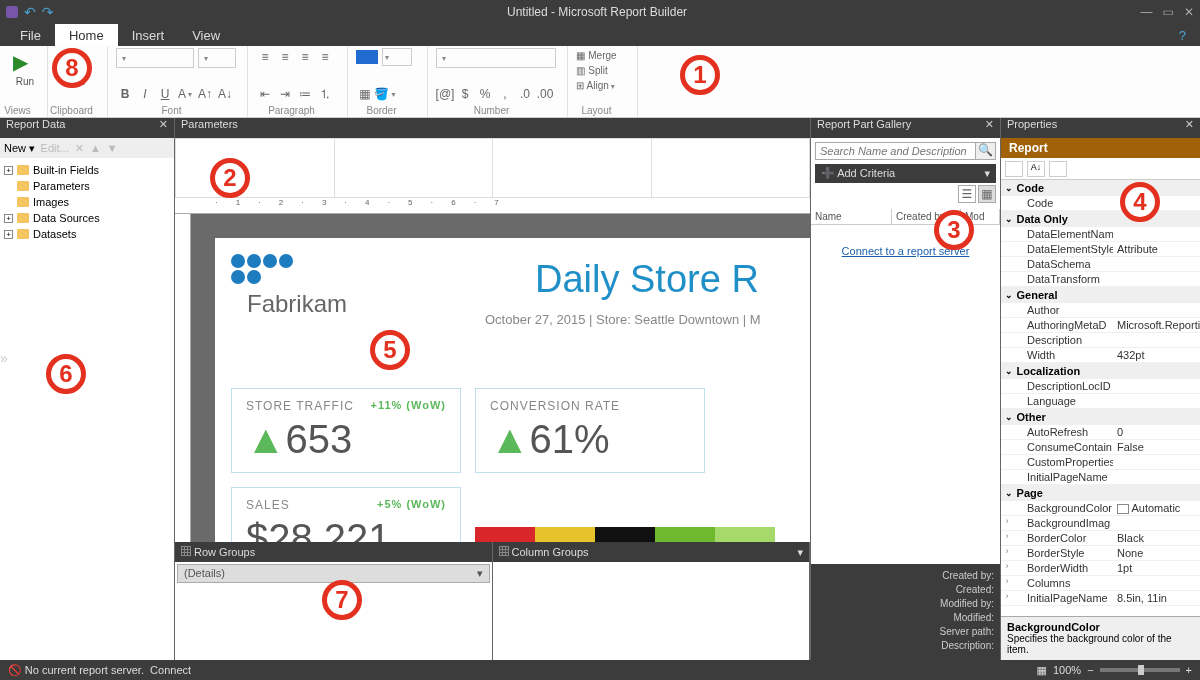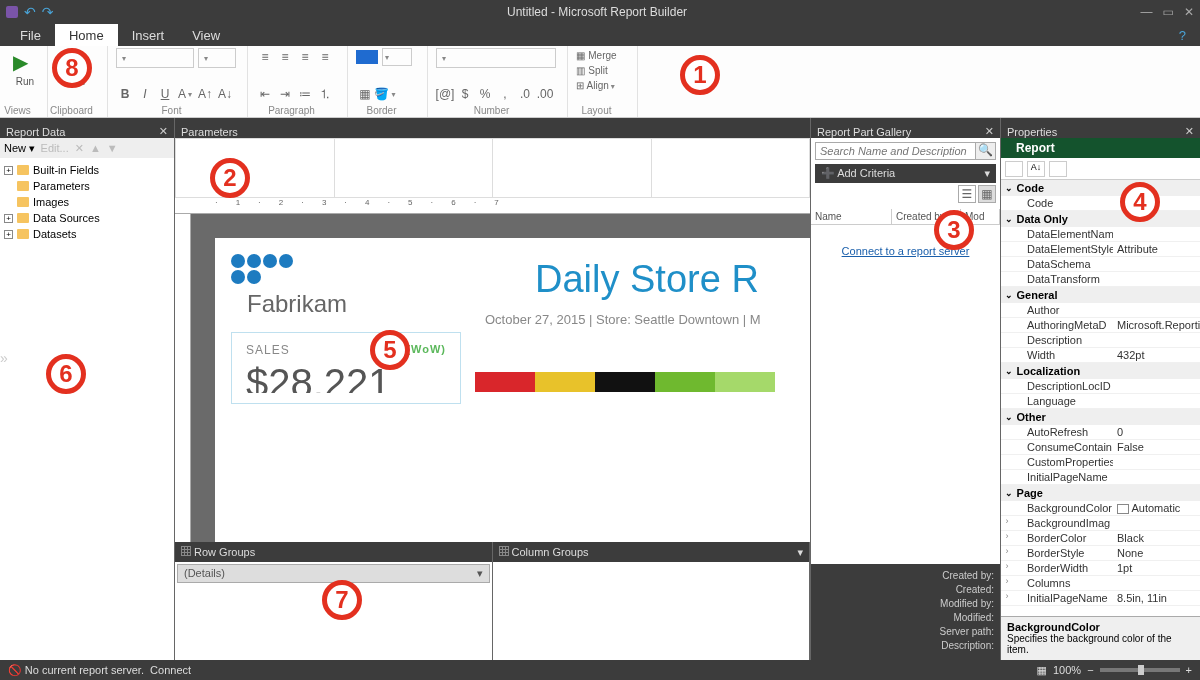--- a/index.html
+++ b/index.html
@@ -19,21 +19,21 @@
 .rgroup { border-right: 1px solid #e2e2e2; padding: 2px 8px 14px; display: flex; flex-direction: column; justify-content: space-between; position: relative; }
 .rgroup .glabel { position: absolute; bottom: 1px; left: 0; right: 12px; text-align: center; font-size: 10px; color: #888; }
 .bigbtn { width: 34px; display: flex; flex-direction: column; align-items: center; font-size: 10px; color: #555; gap: 2px; padding-top: 2px; }
 .bigbtn .ic { width: 24px; height: 24px; }
 .smbtn { width: 18px; height: 18px; color: #666; display: flex; align-items: center; justify-content: center; font-size: 12px; border: 1px solid transparent; }
 .fontbox { width: 78px; height: 20px; border: 1px solid #ccc; font-size: 11px; padding: 0 3px; display: flex; align-items: center; justify-content: space-between; color: #aaa; }
 .colorswatch { width: 22px; height: 14px; }
 .dropdown-arrow::after { content: "▾"; font-size: 8px; color: #888; margin-left: 2px; }
 
 .body { display: flex; height: calc(100% - 24px - 22px - 72px - 20px); }
-.panel-hdr { height: 20px; background: #3c3c3c; color: #ddd; display: flex; align-items: flex-end; padding: 0 6px; font-size: 11px; justify-content: space-between; }
+.panel-hdr { height: 20px; background: #3c3c3c; color: #ddd; display: flex; align-items: flex-start; padding: 0 6px; font-size: 11px; justify-content: space-between; }
 .panel-hdr .x { color: #ccc; cursor: pointer; }
 
 .report-data { width: 175px; background: #fff; border-right: 1px solid #666; display: flex; flex-direction: column; }
 .rd-toolbar { height: 20px; background: #eee; display: flex; align-items: center; gap: 6px; padding: 0 4px; font-size: 11px; }
 .rd-toolbar .disabled { color: #bbb; }
 .tree { padding: 4px; font-size: 11px; }
 .tree-item { display: flex; align-items: center; gap: 4px; height: 16px; }
 .tree-item .plus { width: 9px; height: 9px; border: 1px solid #888; font-size: 8px; line-height: 7px; text-align: center; }
 .tree-item .folder { width: 12px; height: 10px; background: #f6c460; border-radius: 1px; }
 
@@ -72,21 +72,21 @@
 .gsearch input { flex: 1; border: 1px solid #aaa; font-size: 11px; padding: 2px 4px; font-style: italic; color: #888; }
 .gsearch .mag { width: 20px; background: #eee; border: 1px solid #aaa; border-left: none; color: #256da8; text-align: center; }
 .addcrit { background: #3c3c3c; color: #ddd; margin: 0 4px; padding: 3px 6px; font-size: 11px; display: flex; align-items: flex-start; justify-content: space-between; }
 .ghdr { display: flex; font-size: 10px; color: #555; border-bottom: 1px solid #ccc; margin-top: 4px; }
 .ghdr div { padding: 2px 4px; border-right: 1px solid #ccc; }
 .connect-link { color: #1a5fab; text-decoration: underline; font-size: 11px; text-align: center; margin-top: 20px; }
 .meta { font-size: 10px; color: #ccc; text-align: right; padding: 6px; background: #3c3c3c; }
 .meta div { height: 14px; }
 
 .props { width: 200px; background: #fff; border-left: 1px solid #666; display: flex; flex-direction: column; }
-.props-sub { background: #14532d; color: #fff; font-size: 12px; font-weight: bold; padding: 3px 15px; }
+.props-sub { background: #a16207; color: #fff; font-size: 12px; font-weight: bold; padding: 3px 8px; }
 .props-tb { height: 22px; border-bottom: 1px solid #ccc; display: flex; align-items: center; gap: 4px; padding: 0 4px; }
 .props-tb .ic { width: 18px; height: 16px; border: 1px solid #ccc; }
 .pgrid { flex: 1; overflow: auto; font-size: 11px; }
 .pcat { background: #efefef; padding: 2px 4px; font-weight: bold; display: flex; align-items: center; gap: 4px; }
 .pcat .ex { font-size: 9px; }
 .prow { display: flex; border-bottom: 1px solid #f0f0f0; }
 .prow .k { width: 100px; padding: 1px 4px 1px 14px; color: #333; overflow: hidden; white-space: nowrap; }
 .prow .v { flex: 1; padding: 1px 4px; color: #333; overflow: hidden; white-space: nowrap; }
 .prow .ex { width: 12px; text-align: center; color: #888; font-size: 9px; }
 .desc-box { border-top: 1px solid #aaa; padding: 4px 6px; background: #efefef; font-size: 10px; height: 44px; }
@@ -288,20 +288,35 @@
               <div class="dot"></div>
               <div class="dot"></div>
               <div class="dot"></div>
               <div class="dot"></div>
               <div class="dot"></div>
           </div>
         </div>
         <div class="brand" style="margin-top:6px; margin-left:16px">Fabrikam</div>
         <div class="headline">Daily Store R</div>
         <div class="subline">October 27, 2015  |  Store: Seattle Downtown  |  M</div>
+        <div class="kpi-row">
+          <div class="kpi">
+            <div class="lbl">
+                <span>STORE TRAFFIC</span>
+                <span class="wow">+11% (WoW)</span>
+              </div>
+            <div class="val"><span class="tri">▲</span><span>653</span></div>
+          </div>
+          <div class="kpi">
+            <div class="lbl">
+                <span>CONVERSION RATE</span>
+              </div>
+            <div class="val"><span class="tri">▲</span><span>61%</span></div>
+          </div>
+        </div>
         <div style="display:flex; gap:14px; margin-top:14px">
           <div class="kpi">
             <div class="lbl">
                 <span>SALES</span>
                 <span class="wow">+5% (WoW)</span>
               </div>
             <div class="val" style="overflow:hidden; height:32px">$28,221</div>
           </div>
           <div class="gauge">
             <div style="background:#d9262b"></div>

